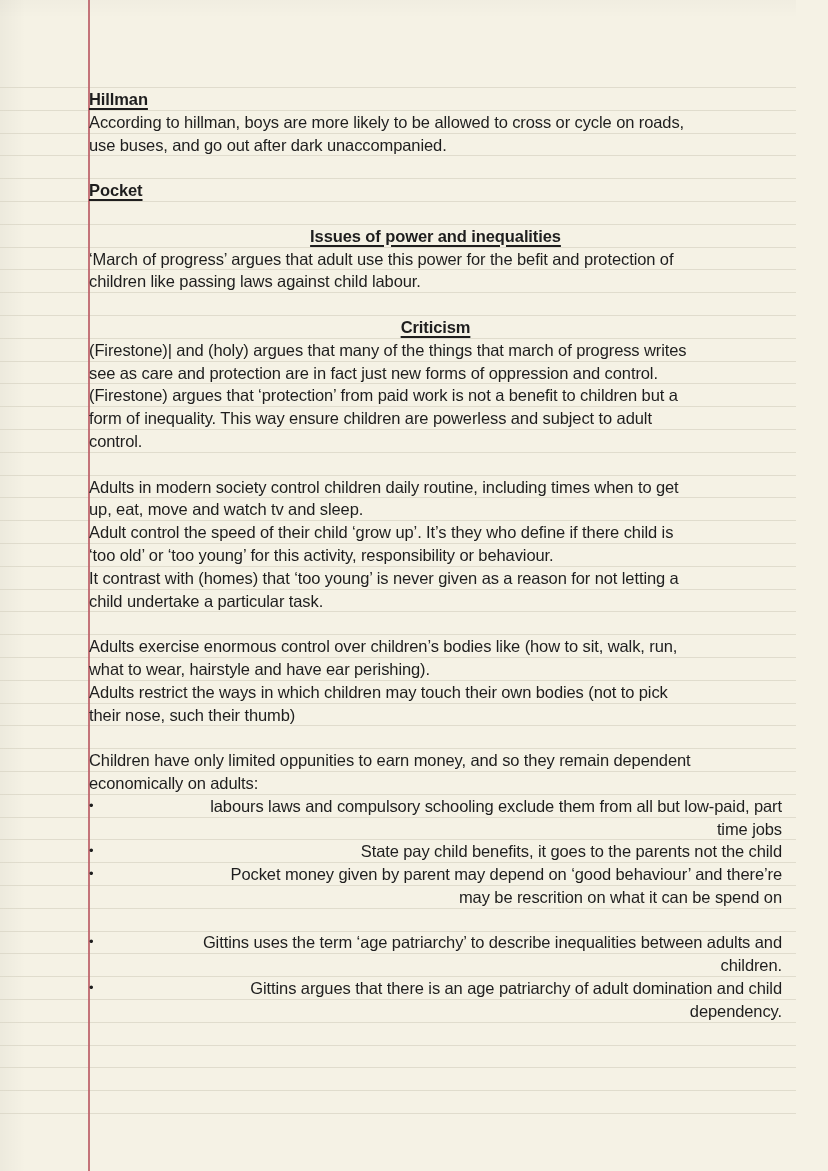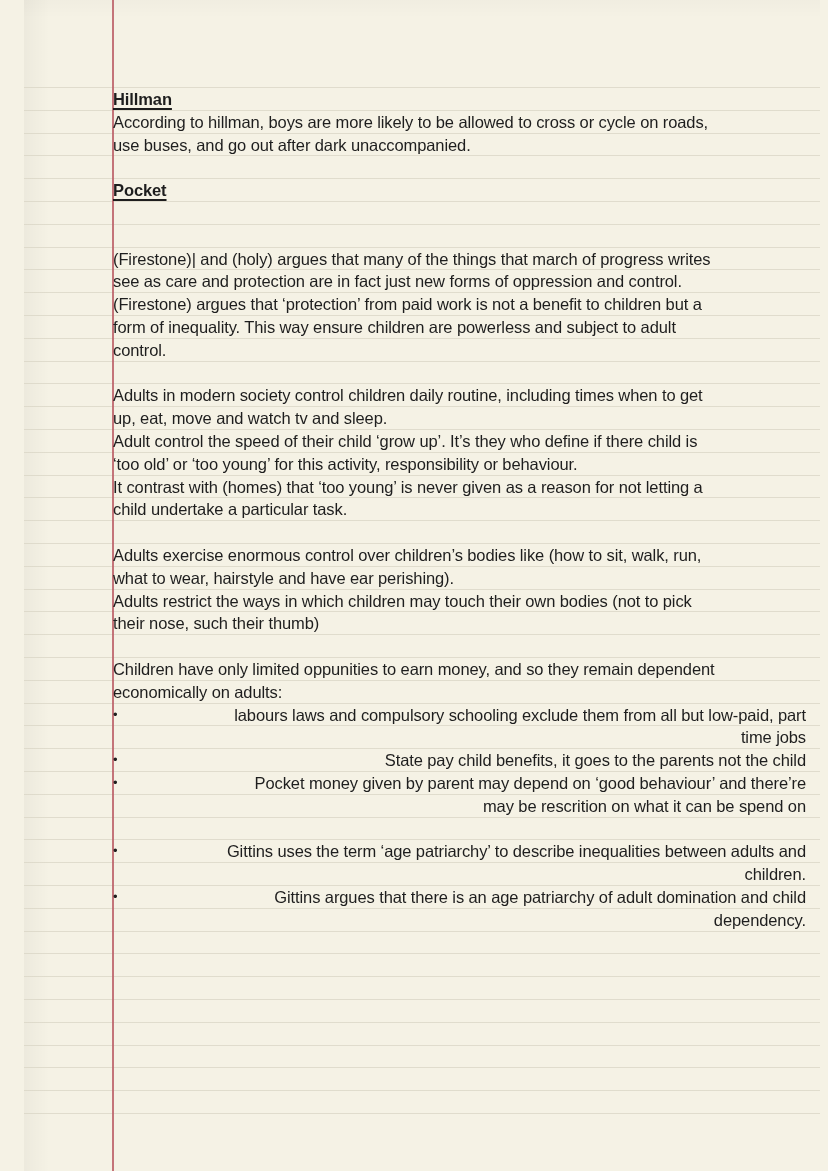--- a/index.html
+++ b/index.html
@@ -14,21 +14,20 @@
     font-family:"Liberation Sans","DejaVu Sans",sans-serif;
     background:var(--bg);
   }
   .sheet{
     position:relative;
     width:796px;height:1171px;
     background:linear-gradient(to right, rgba(0,0,0,0.035), rgba(0,0,0,0) 26px),
                linear-gradient(to bottom, rgba(0,0,0,0.02), rgba(0,0,0,0) 18px),
                var(--bg);
     overflow:hidden;
-    margin-left:24px;
   }
   .ruled-lines{
     position:absolute;left:0;right:0;top:87px;height:1041px;
     background:repeating-linear-gradient(
       to bottom,
       var(--ruled) 0px, var(--ruled) 1px,
       transparent 1px, transparent 22.8px
     );
     opacity:.75;
     pointer-events:none;
@@ -72,21 +71,25 @@
 <div class="sheet">
   <div class="ruled-lines"></div>
   <div class="margin-line"></div>
   <div class="note-content">
       <div class="heading">Hillman</div>
       <div class="body">According to hillman, boys are more likely to be allowed to cross or cycle on roads,
 use buses, and go out after dark unaccompanied.</div>
       <div class="spacer"></div>
       <div class="heading">Pocket</div>
       <div class="spacer"></div>
+      <div class="heading center">Issues of power and inequalities</div>
+      <div class="body">‘March of progress’ argues that adult use this power for the befit and protection of
+children like passing laws against child labour.</div>
       <div class="spacer"></div>
+      <div class="heading center">Criticism</div>
       <div class="body">(Firestone)| and (holy) argues that many of the things that march of progress writes
 see as care and protection are in fact just new forms of oppression and control.
 (Firestone) argues that ‘protection’ from paid work is not a benefit to children but a
 form of inequality. This way ensure children are powerless and subject to adult
 control.</div>
       <div class="spacer"></div>
       <div class="body">Adults in modern society control children daily routine, including times when to get
 up, eat, move and watch tv and sleep.
 Adult control the speed of their child ‘grow up’. It’s they who define if there child is
 ‘too old’ or ‘too young’ for this activity, responsibility or behaviour.

